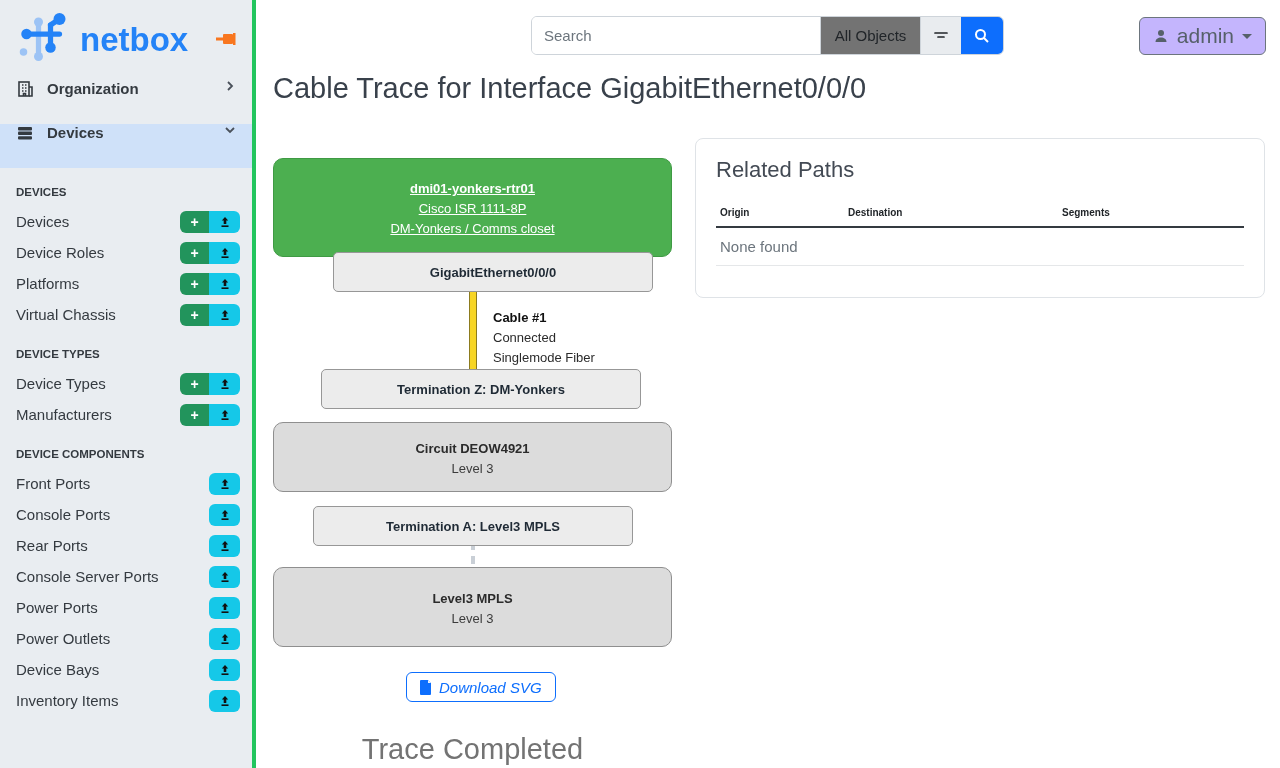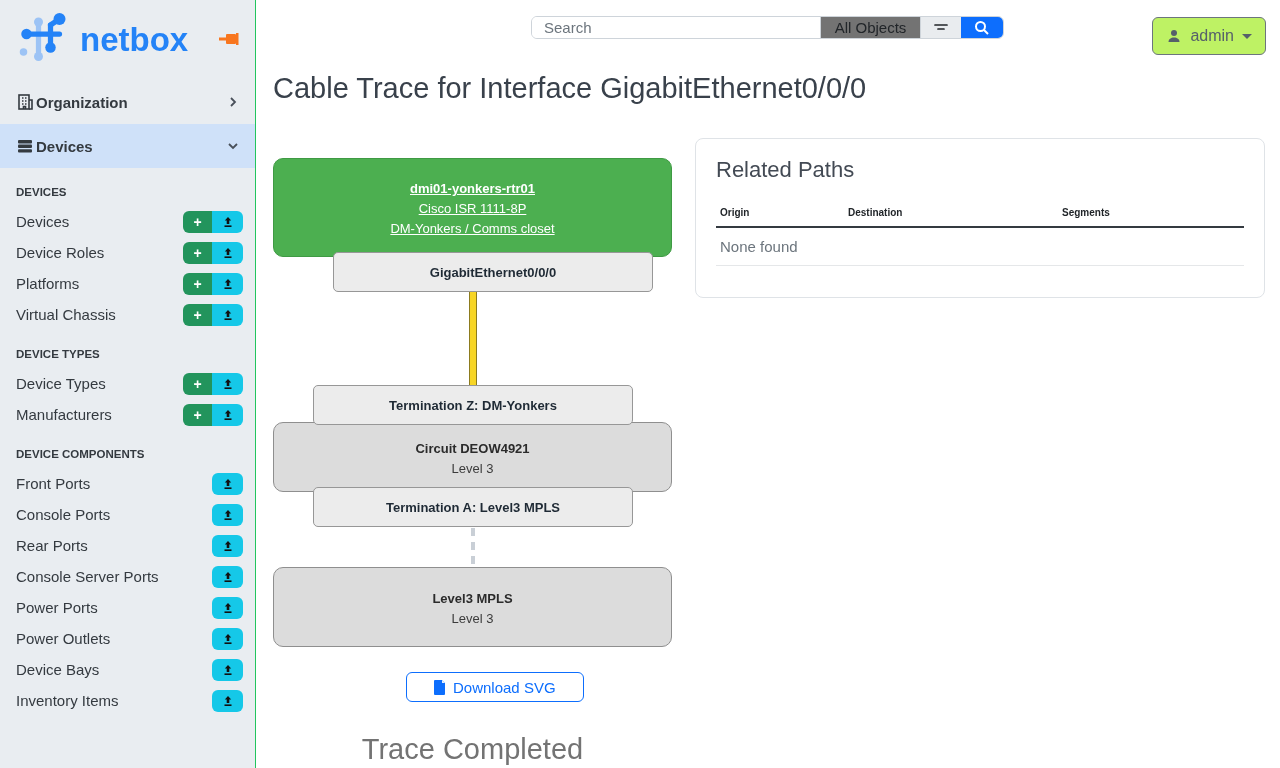--- a/index.html
+++ b/index.html
@@ -1,97 +1,97 @@
 <!DOCTYPE html>
 <html><head>
 <meta charset="utf-8">
 <style>
   * { margin:0; padding:0; box-sizing:border-box; }
   html,body { width:1280px; height:768px; overflow:hidden; background:#fff;
               font-family:"Liberation Sans", sans-serif; color:#343a40; }
 
   
   .sidebar { position:fixed; left:0; top:0; width:256px; height:768px;
-             background:#e9edf1; border-right:1px solid #22c55e; }
+             background:#e9edf1; border-right:4px solid #22c55e; }
   .logo-row { height:80px; display:flex; align-items:center; padding:0 16px; }
   .brand { font-size:33px; font-weight:bold; color:#2483f7; margin-left:10px; }
   .pin { margin-left:auto; }
-  .nav-item { height:44px; display:flex; align-items:center; padding:0 16px;
-              gap:2px; font-weight:700; font-size:15px; color:#343a40; cursor:pointer; }
+  .nav-item { height:44px; display:flex; align-items:flex-start; padding:0 16px;
+              gap:13px; font-weight:700; font-size:15px; color:#343a40; cursor:pointer; }
   .nav-item.active { background:#cfe1f9; }
   .nav-item .chev { margin-left:auto; color:#49505a; }
   .section-title { padding:18px 16px 8px; font-size:11.5px; font-weight:bold; color:#343a40; }
   .side-row { height:31px; display:flex; align-items:center;
               padding:0 12px 0 16px; font-size:15px; position:relative; }
   .side-row .row-bg { position:absolute; left:2px; right:50px; top:1px; bottom:1px;
                       background:#cfe2fb; border-radius:8px; }
   .side-row .label { flex:1; position:relative; color:#343a40; cursor:pointer; }
   .btn-pair { display:flex; position:relative; }
   .btn-add { width:29px; height:22px; background:#22945c; color:#fff;
              border-radius:6px 0 0 6px; display:flex; align-items:center;
              justify-content:center; font-weight:bold; font-size:14px; cursor:pointer; }
   .btn-import { width:31px; height:22px; background:#15c8e8;
                 border-radius:0 6px 6px 0; display:flex; align-items:center;
                 justify-content:center; cursor:pointer; }
   .btn-import.solo { border-radius:6px; }
 
   
   .main { position:absolute; left:257px; top:0; width:1023px; height:768px; background:#fff; }
-  .search-group { position:absolute; left:274px; top:16px; width:473px; height:23px;
+  .search-group { position:absolute; left:274px; top:16px; width:473px; height:39px;
                   display:flex; border:1px solid #ced4da; border-radius:6px; overflow:hidden; }
   .search-input { flex:1; border:none; outline:none; padding:0 12px; font-size:15px;
                   font-family:inherit; color:#212529; }
   .search-input::placeholder { color:#6c757d; }
   .scope-btn { width:100px; background:#737373; border-left:1px solid #ced4da;
                display:flex; align-items:center; justify-content:center;
                font-size:15px; color:#212529; cursor:pointer; }
   .filter-btn { width:41px; background:#e9ecef; border-left:1px solid #ced4da;
                 display:flex; align-items:center; justify-content:center; cursor:pointer; }
   .search-btn { width:42px; background:#0d6efd; border:none; display:flex;
                 align-items:center; justify-content:center; cursor:pointer; }
   .admin-btn { position:absolute; right:14px; top:17px; height:38px; padding:0 13px;
-               border:1px solid #6c757d; border-radius:6px; background:#bef264;
+               border:1px solid #6c757d; border-radius:6px; background:#c4b5fd;
                color:#56606a; display:flex; align-items:center; gap:8px;
-               font-size:16px; cursor:pointer; }
+               font-size:21px; cursor:pointer; }
   .caret { width:0; height:0; border-left:5px solid transparent;
            border-right:5px solid transparent; border-top:5px solid #56606a; }
 
   .page-title { position:absolute; left:16px; top:72px; font-size:29px;
                 font-weight:400; color:#39414b; }
 
   
   .node-device { position:absolute; left:16px; top:158px; width:399px; height:99px;
                  background:#4caf50; border:1px solid #3f9a44; border-radius:10px;
                  color:#fff; text-align:center; padding-top:20px; cursor:pointer;text-decoration:underline; }
   .node-device .name { font-weight:bold; font-size:13px; line-height:20px; }
   .node-device .sub  { font-size:13px; line-height:20px; }
   .term-box { position:absolute; left:56px; width:320px; height:40px;
               background:#ececec; border:1px solid #979797; border-radius:5px;
               display:flex; align-items:center; justify-content:center;
               font-size:13px; font-weight:bold; color:#1f2a35; cursor:pointer; z-index:2; }
-  .t-iface { top:252px;margin-left:20px; } .t-z { top:385px; } .t-a { top:487px; }
+  .t-iface { top:252px;margin-left:20px; } .t-z { top:369px;margin-left:8px; } .t-a { top:506px; }
   .cable-line { position:absolute; left:212px; top:287px; width:8px; height:100px;
                 background:#f7d525; border-left:1px solid #8c7b1e;
                 border-right:1px solid #8c7b1e; z-index:1; }
   .cable-text { position:absolute; left:236px; top:308px; font-size:13px;
                 line-height:20px; color:#2b2b2b; cursor:pointer; }
   .cable-text .c1 { font-weight:bold; color:#111; }
   .big-gray { position:absolute; left:16px; width:399px; background:#dcdcdc;
               border:1px solid #8f8f8f; border-radius:10px; text-align:center;
               color:#2b2b2b; cursor:pointer; z-index:1; }
   .circuit { top:422px; height:70px; padding-top:16px; }
   .far-end { top:567px; height:80px; padding-top:21px; }
   .big-gray .name { font-weight:bold; font-size:13px; line-height:20px; }
   .big-gray .sub  { font-size:13px; line-height:20px; color:#3c3c3c; }
   .dotted { position:absolute; left:214px; top:528px; height:36px; width:0;
             border-left:4px dashed #c9cfd6; z-index:0; }
-  .dl-btn { position:absolute; left:149px; top:672px; height:30px; padding:0 27px;
+  .dl-btn { position:absolute; left:149px; top:672px; height:30px; padding:0 13px;
             display:flex; align-items:center; gap:7px; background:#fff;
             border:1px solid #0d6efd; border-radius:6px; color:#0d6efd;
-            font-size:15px; cursor:pointer; }
+            font-size:15px; cursor:pointer;font-style:italic; }
   .trace-status { position:absolute; left:16px; top:733px; width:399px;
                   text-align:center; font-size:29px; color:#737373; }
 
   
   .card { position:absolute; left:438px; top:138px; width:570px; height:160px;
           border:1px solid #dfe3e7; border-radius:8px; background:#fff;
           padding:18px 20px; }
   .card h2 { font-size:22px; font-weight:400; color:#434a54; }
   .paths-table { width:100%; border-collapse:collapse; margin-top:16px; }
   .paths-table th { text-align:left; font-size:10px; color:#212529;
@@ -369,20 +369,25 @@
   <div class="node-device">
     <div class="name">dmi01-yonkers-rtr01</div>
     <div class="sub">Cisco ISR 1111-8P</div>
     <div class="sub">DM-Yonkers / Comms closet</div>
   </div>
 
   <div class="term-box t-iface">GigabitEthernet0/0/0</div>
 
   <div class="cable-line"></div>
 
+  <div class="cable-text">
+    <div class="c1">Cable #1</div>
+    <div>Connected</div>
+    <div>Singlemode Fiber</div>
+  </div>
 
   <div class="term-box t-z">Termination Z: DM-Yonkers</div>
 
   <div class="big-gray circuit">
     <div class="name">Circuit DEOW4921</div>
     <div class="sub">Level 3</div>
   </div>
 
   <div class="term-box t-a">Termination A: Level3 MPLS</div>
 

